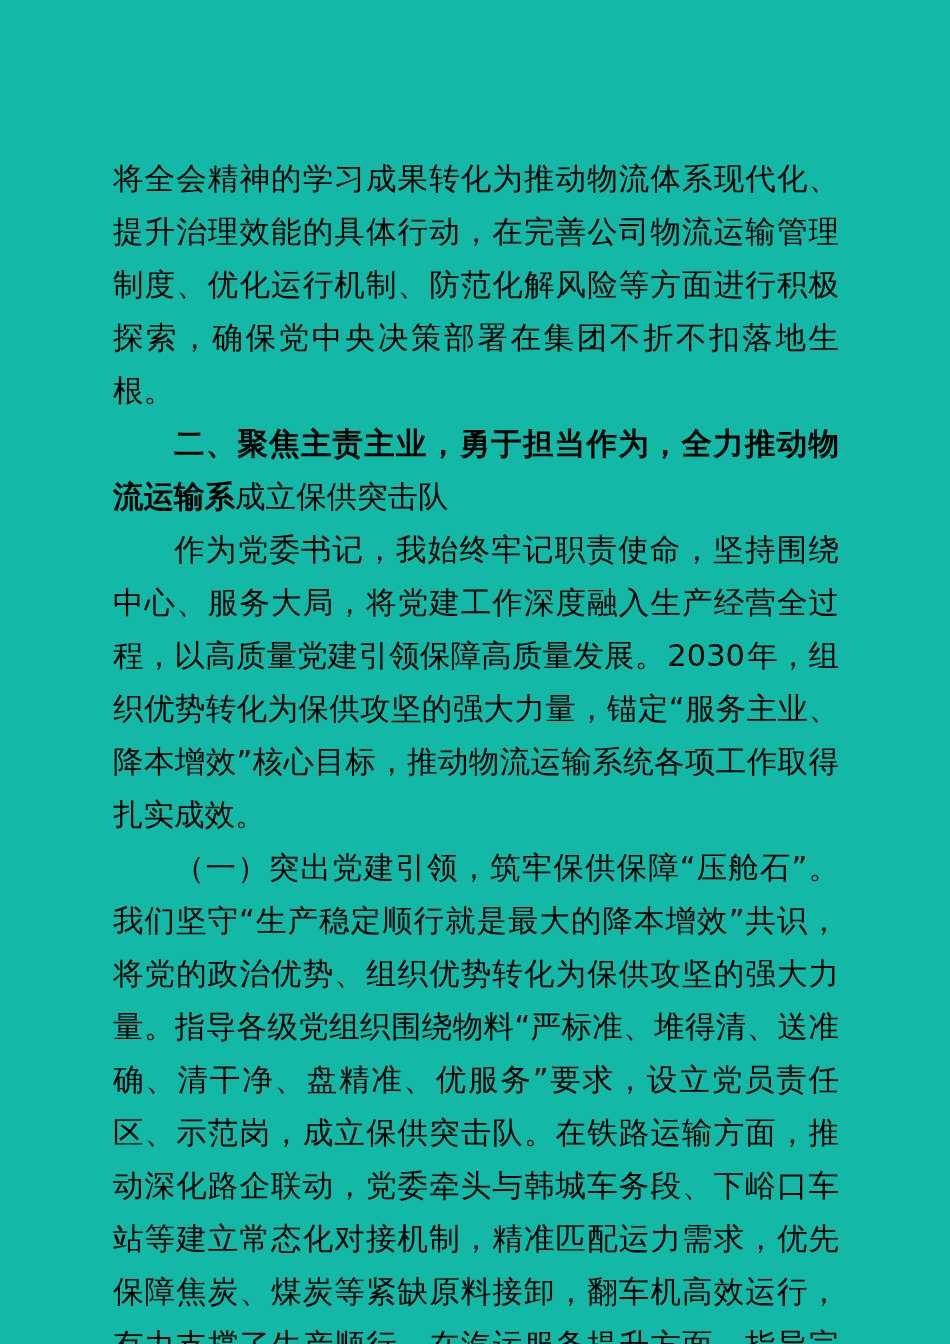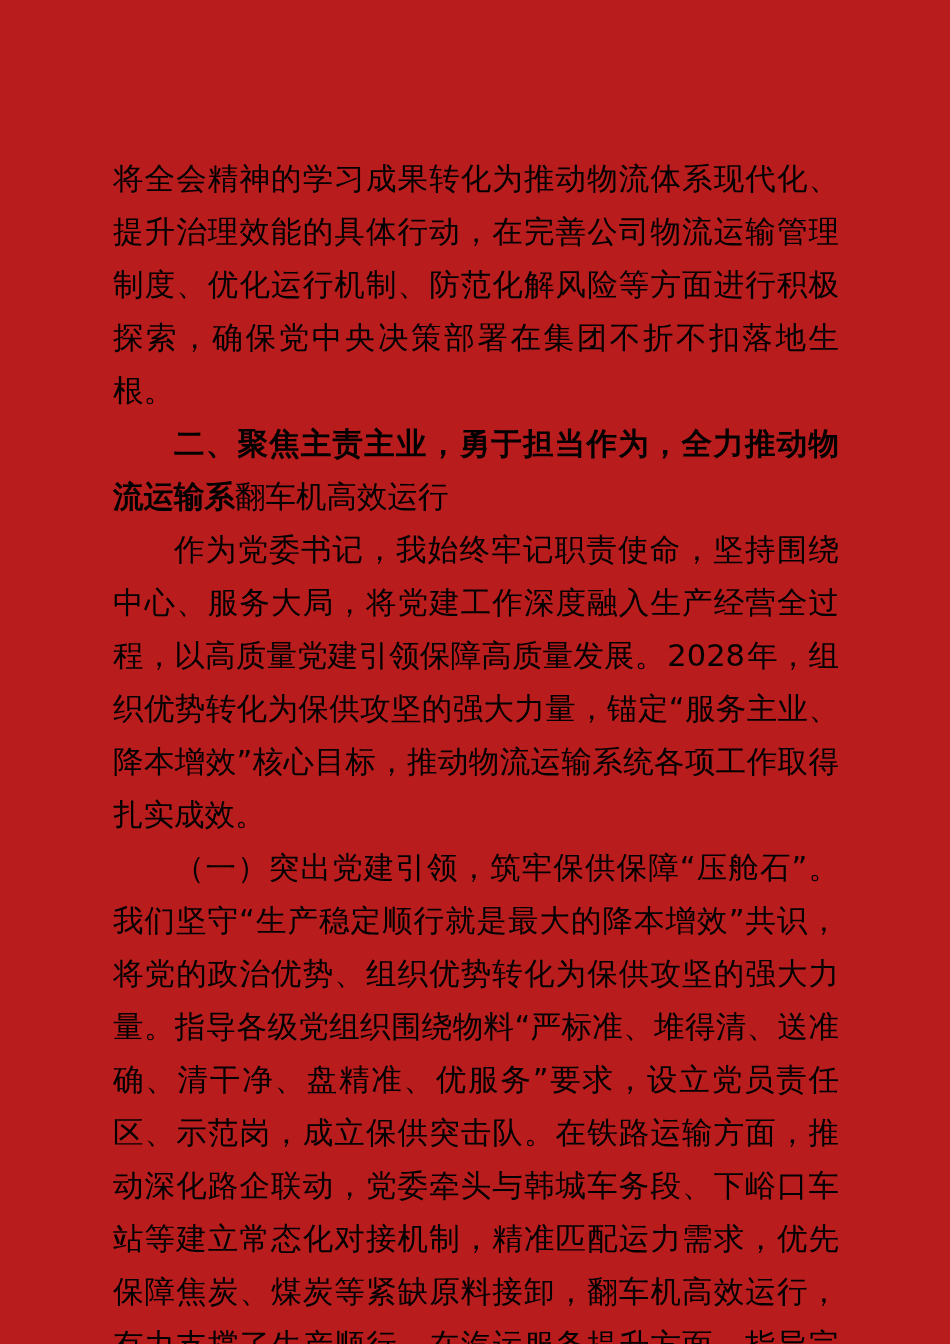--- a/index.html
+++ b/index.html
@@ -9,21 +9,21 @@
     background: #ffffff;
   }
   body {
     font-family: "DejaVu Sans", "Liberation Sans", sans-serif;
     color: #000000;
   }
   .page {
     position: relative;
     width: 950px;
     height: 1344px;
-    background: #b91c1c;
+    background: #14b8a6;
     overflow: hidden;
     box-sizing: border-box;
   }
   .content {
     position: absolute;
     left: 113px;
     top: 152px;
     width: 726px;
   }
   .para {
@@ -62,23 +62,23 @@
 </style>
 </head>
 <body>
 
 <div class="page">
   <div class="content">
 
     <p class="para no-indent">将全会精神的学习成果转化为推动物流体系现代化、提升治理效能的具体行动，在完善公司物流运输管理制度、优化运行机制、防范化解风险等方面进行积极探索，确保党中央决策部署在集团不折不扣落地生根。</p>
 
     <p class="heading">
-      <span class="hl-bold">二、聚焦主责主业，勇于担当作为，全力推动物流运输系</span><span class="hl-regular">翻车机高效运行</span>
+      <span class="hl-bold">二、聚焦主责主业，勇于担当作为，全力推动物流运输系</span><span class="hl-regular">成立保供突击队</span>
     </p>
 
     <p class="para">
-      <span>作为党委书记，我始终牢记职责使命，坚持围绕中心、服务大局，将党建工作深度融入生产经营全过程，以高质量党建引领保障高质量发展。</span><span class="latin">2028</span><span>年，组织优势转化为保供攻坚的强大力量，锚定“服务主业、降本增效”核心目标，推动物流运输系统各项工作取得扎实成效。</span>
+      <span>作为党委书记，我始终牢记职责使命，坚持围绕中心、服务大局，将党建工作深度融入生产经营全过程，以高质量党建引领保障高质量发展。</span><span class="latin">2030</span><span>年，组织优势转化为保供攻坚的强大力量，锚定“服务主业、降本增效”核心目标，推动物流运输系统各项工作取得扎实成效。</span>
     </p>
 
     <p class="para">（一）突出党建引领，筑牢保供保障“压舱石”。我们坚守“生产稳定顺行就是最大的降本增效”共识，将党的政治优势、组织优势转化为保供攻坚的强大力量。指导各级党组织围绕物料“严标准、堆得清、送准确、清干净、盘精准、优服务”要求，设立党员责任区、示范岗，成立保供突击队。在铁路运输方面，推动深化路企联动，党委牵头与韩城车务段、下峪口车站等建立常态化对接机制，精准匹配运力需求，优先保障焦炭、煤炭等紧缺原料接卸，翻车机高效运行，有力支撑了生产顺行。在汽运服务提升方面，指导完善《汽运物料卸车及</p>
 
   </div>
 </div>
 
 </body></html>

